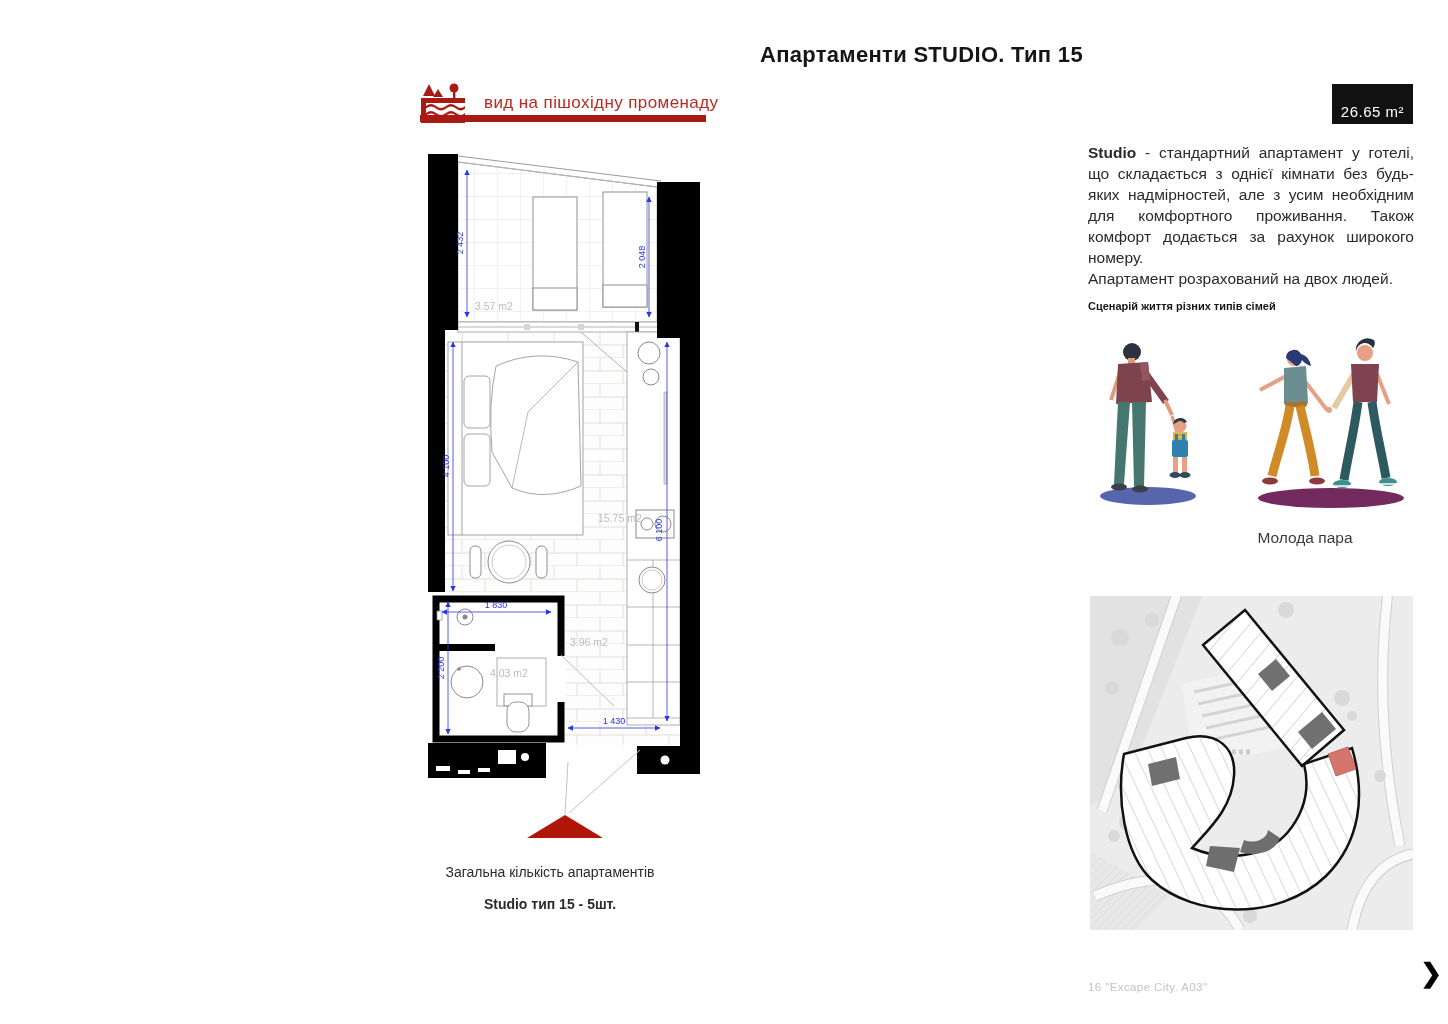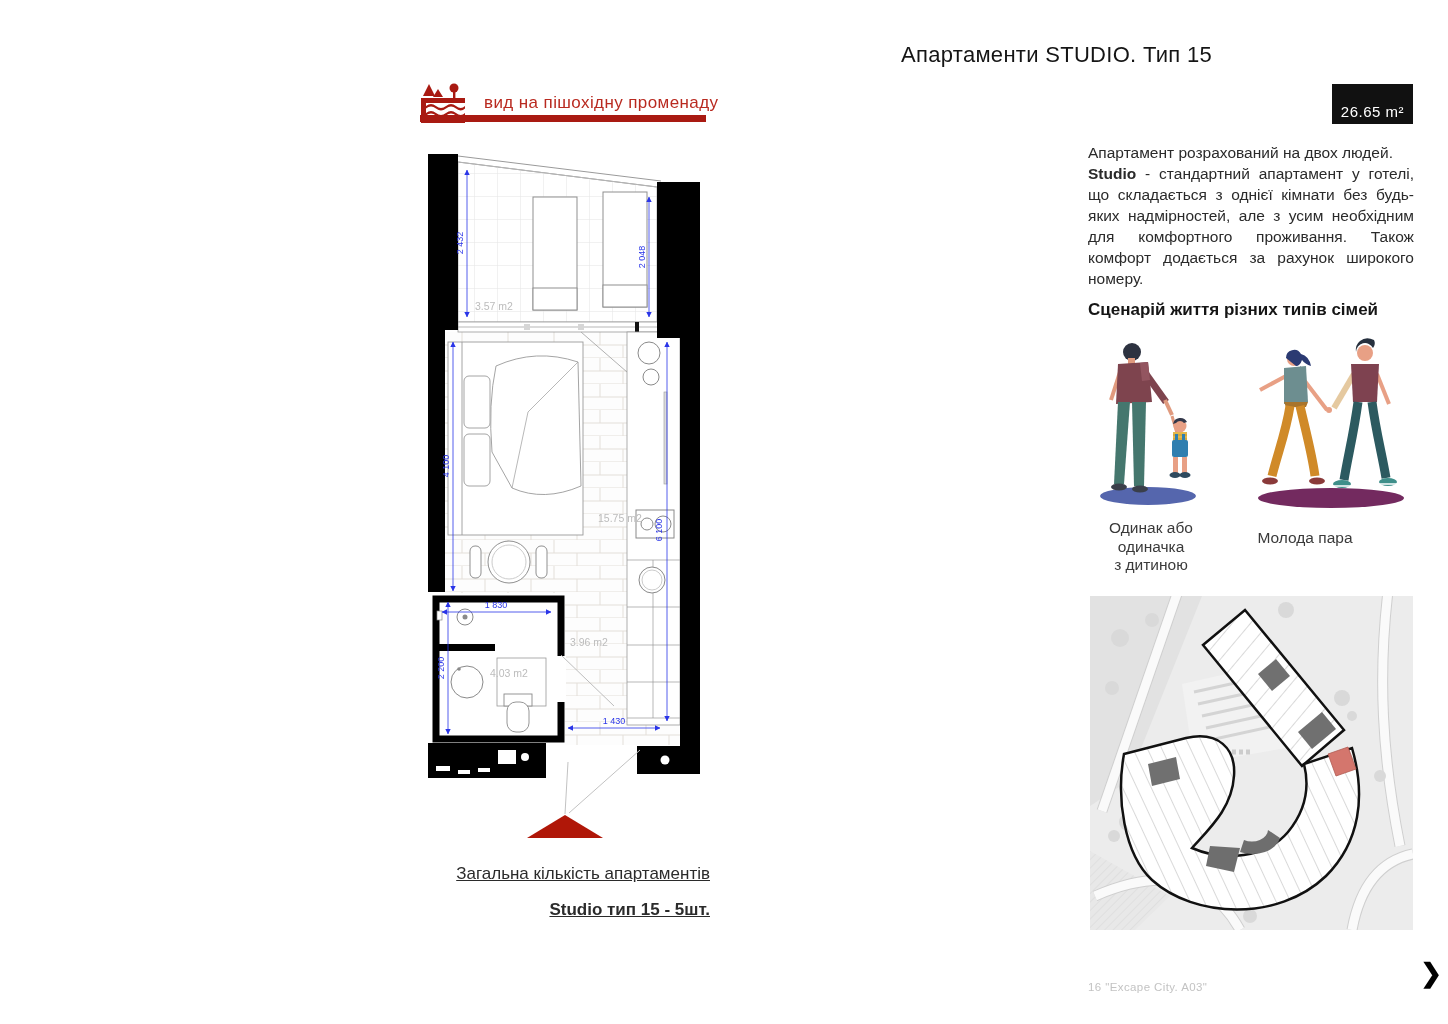--- a/index.html
+++ b/index.html
@@ -5,47 +5,47 @@
   * { margin:0; padding:0; box-sizing:border-box; }
   html,body { background:#ffffff; }
   .page {
     position:relative; width:1448px; height:1024px; background:#fff;
     font-family:"Liberation Sans", sans-serif; color:#1f1f1f; overflow:hidden;
   }
   .abs { position:absolute; }
 
   
   .page-title {
-    left:730px; top:42px; width:653px; text-align:center;
-    font-size:22px; font-weight:normal; letter-spacing:0.3px; color:#151515;
+    left:760px; top:42px; width:653px; text-align:left;
+    font-size:22px; font-weight:bold; letter-spacing:0.3px; color:#151515;
   }
   .area-badge {
     top:84px; right:35px; background:#111; color:#fff;
     font-size:15px; padding:19px 9px 4px; letter-spacing:0.5px;
   }
 
   
   .banner-label { left:484px; top:93px; font-size:17px; color:#b92a20; letter-spacing:0.4px; }
   .banner-bar { left:420px; top:115px; width:286px; height:7px; background:#a91a12; }
   .banner-icon { left:421px; top:82px; }
 
   
   .desc { left:1088px; top:142px; width:326px; font-size:15.5px; line-height:1.36;
           text-align:justify; color:#2a2a2a; }
   .desc p { margin:0; }
   .desc .lead { font-weight:bold; }
-  .scenario-heading { left:1088px; top:300px; width:326px; font-size:17px; font-weight:bold; color:#151515; }
+  .scenario-heading { left:1088px; top:300px; width:326px; font-size:11px; font-weight:bold; color:#151515; }
 
   .fig-caption { font-size:15.5px; color:#3a3a3a; text-align:center; line-height:1.2; }
   .fig-caption span { display:block; }
   .cap-family { left:1076px; top:519px; width:150px; }
   .cap-couple { left:1223px; top:529px; width:164px; }
 
   
-  .plan-caption { left:390px; top:864px; width:320px; text-align:right; font-size:17px; color:#2b2b2b;text-decoration:underline; }
+  .plan-caption { left:390px; top:864px; width:320px; text-align:center; font-size:14px; color:#2b2b2b; }
   .plan-caption .l2 { font-weight:bold; margin-top:16px; }
 
   
   .footer-caption { left:1088px; top:981px; font-size:11.5px; color:#c3c3c3; letter-spacing:0.4px; }
   .next-arrow { right:6px; top:960px; font-size:26px; font-weight:bold; color:#000; cursor:pointer; line-height:1; }
 
   svg text { font-family:"Liberation Sans", sans-serif; }
   .dim-t { font-size:9px; fill:#2a35e8; }
   .area-t { font-size:10.5px; fill:#bcbcbc; }
 </style>
@@ -200,22 +200,22 @@
       <text x="62" y="527">4.03 m2</text>
     </g>
   </svg>
 
   <div class="abs plan-caption">
     <div class="l1">Загальна кількість апартаментів</div>
     <div class="l2">Studio тип 15 - 5шт.</div>
   </div>
 
   <div class="abs desc">
+    <p><span class="lead">Studio</span><span> - стандартний апартамент у готелі, що складається з однієї кімнати без будь-яких надмірностей, але з усим необхідним для комфортного проживання. Також комфорт додається за рахунок широкого номеру.</span></p>
     <p>Апартамент розрахований на двох людей.</p>
-    <p><span class="lead">Studio</span><span> - стандартний апартамент у готелі, що складається з однієї кімнати без будь-яких надмірностей, але з усим необхідним для комфортного проживання. Також комфорт додається за рахунок широкого номеру.</span></p>
   </div>
   <h2 class="abs scenario-heading">Сценарій життя різних типів сімей</h2>
 
   <svg class="abs" style="left:1096px; top:336px;" width="106" height="172" viewBox="0 0 106 172">
     <ellipse cx="52" cy="160" rx="48" ry="9" fill="#5566ad"></ellipse>
     <g>
       <line x1="24" y1="36" x2="15" y2="64" stroke="#e09a7e" stroke-width="4"></line>
       <line x1="50" y1="38" x2="70" y2="66" stroke="#7e444e" stroke-width="7"></line>
       <line x1="69" y1="64" x2="76" y2="79" stroke="#e09a7e" stroke-width="4"></line>
       <circle cx="36" cy="16" r="9" fill="#2d3240"></circle>
@@ -266,25 +266,20 @@
       <polygon points="103,34 131,34 129,72 105,72" fill="#7e4250"></polygon>
       <path d="M110,72 C106,102 100,126 96,150" stroke="#2c5a60" stroke-width="9" fill="none"></path>
       <path d="M124,72 C128,102 134,124 138,148" stroke="#2c5a60" stroke-width="9" fill="none"></path>
       <ellipse cx="94" cy="154" rx="9" ry="4" fill="#3f8f8a"></ellipse>
       <ellipse cx="140" cy="152" rx="9" ry="4" fill="#3f8f8a"></ellipse>
       <path d="M85,156 h18 M131,154 h18" stroke="#fff" stroke-width="1.5"></path>
       <circle cx="81" cy="80" r="3" fill="#e8a085"></circle>
     </g>
   </svg>
 
-  <div class="abs fig-caption cap-family">
-    <span>Одинак або</span>
-    <span>одиначка</span>
-    <span>з дитиною</span>
-  </div>
   <div class="abs fig-caption cap-couple">
     <span>Молода пара</span>
   </div>
 
   <svg class="abs" style="left:1090px; top:596px;" width="323" height="334" viewBox="0 0 323 334">
     <defs>
       <pattern id="rooms1" width="14" height="14" patternUnits="userSpaceOnUse" patternTransform="rotate(40)">
         <rect width="14" height="14" fill="#ffffff"></rect>
         <line x1="0" y1="0" x2="0" y2="14" stroke="#9f9f9f" stroke-width="0.8"></line>
       </pattern>

